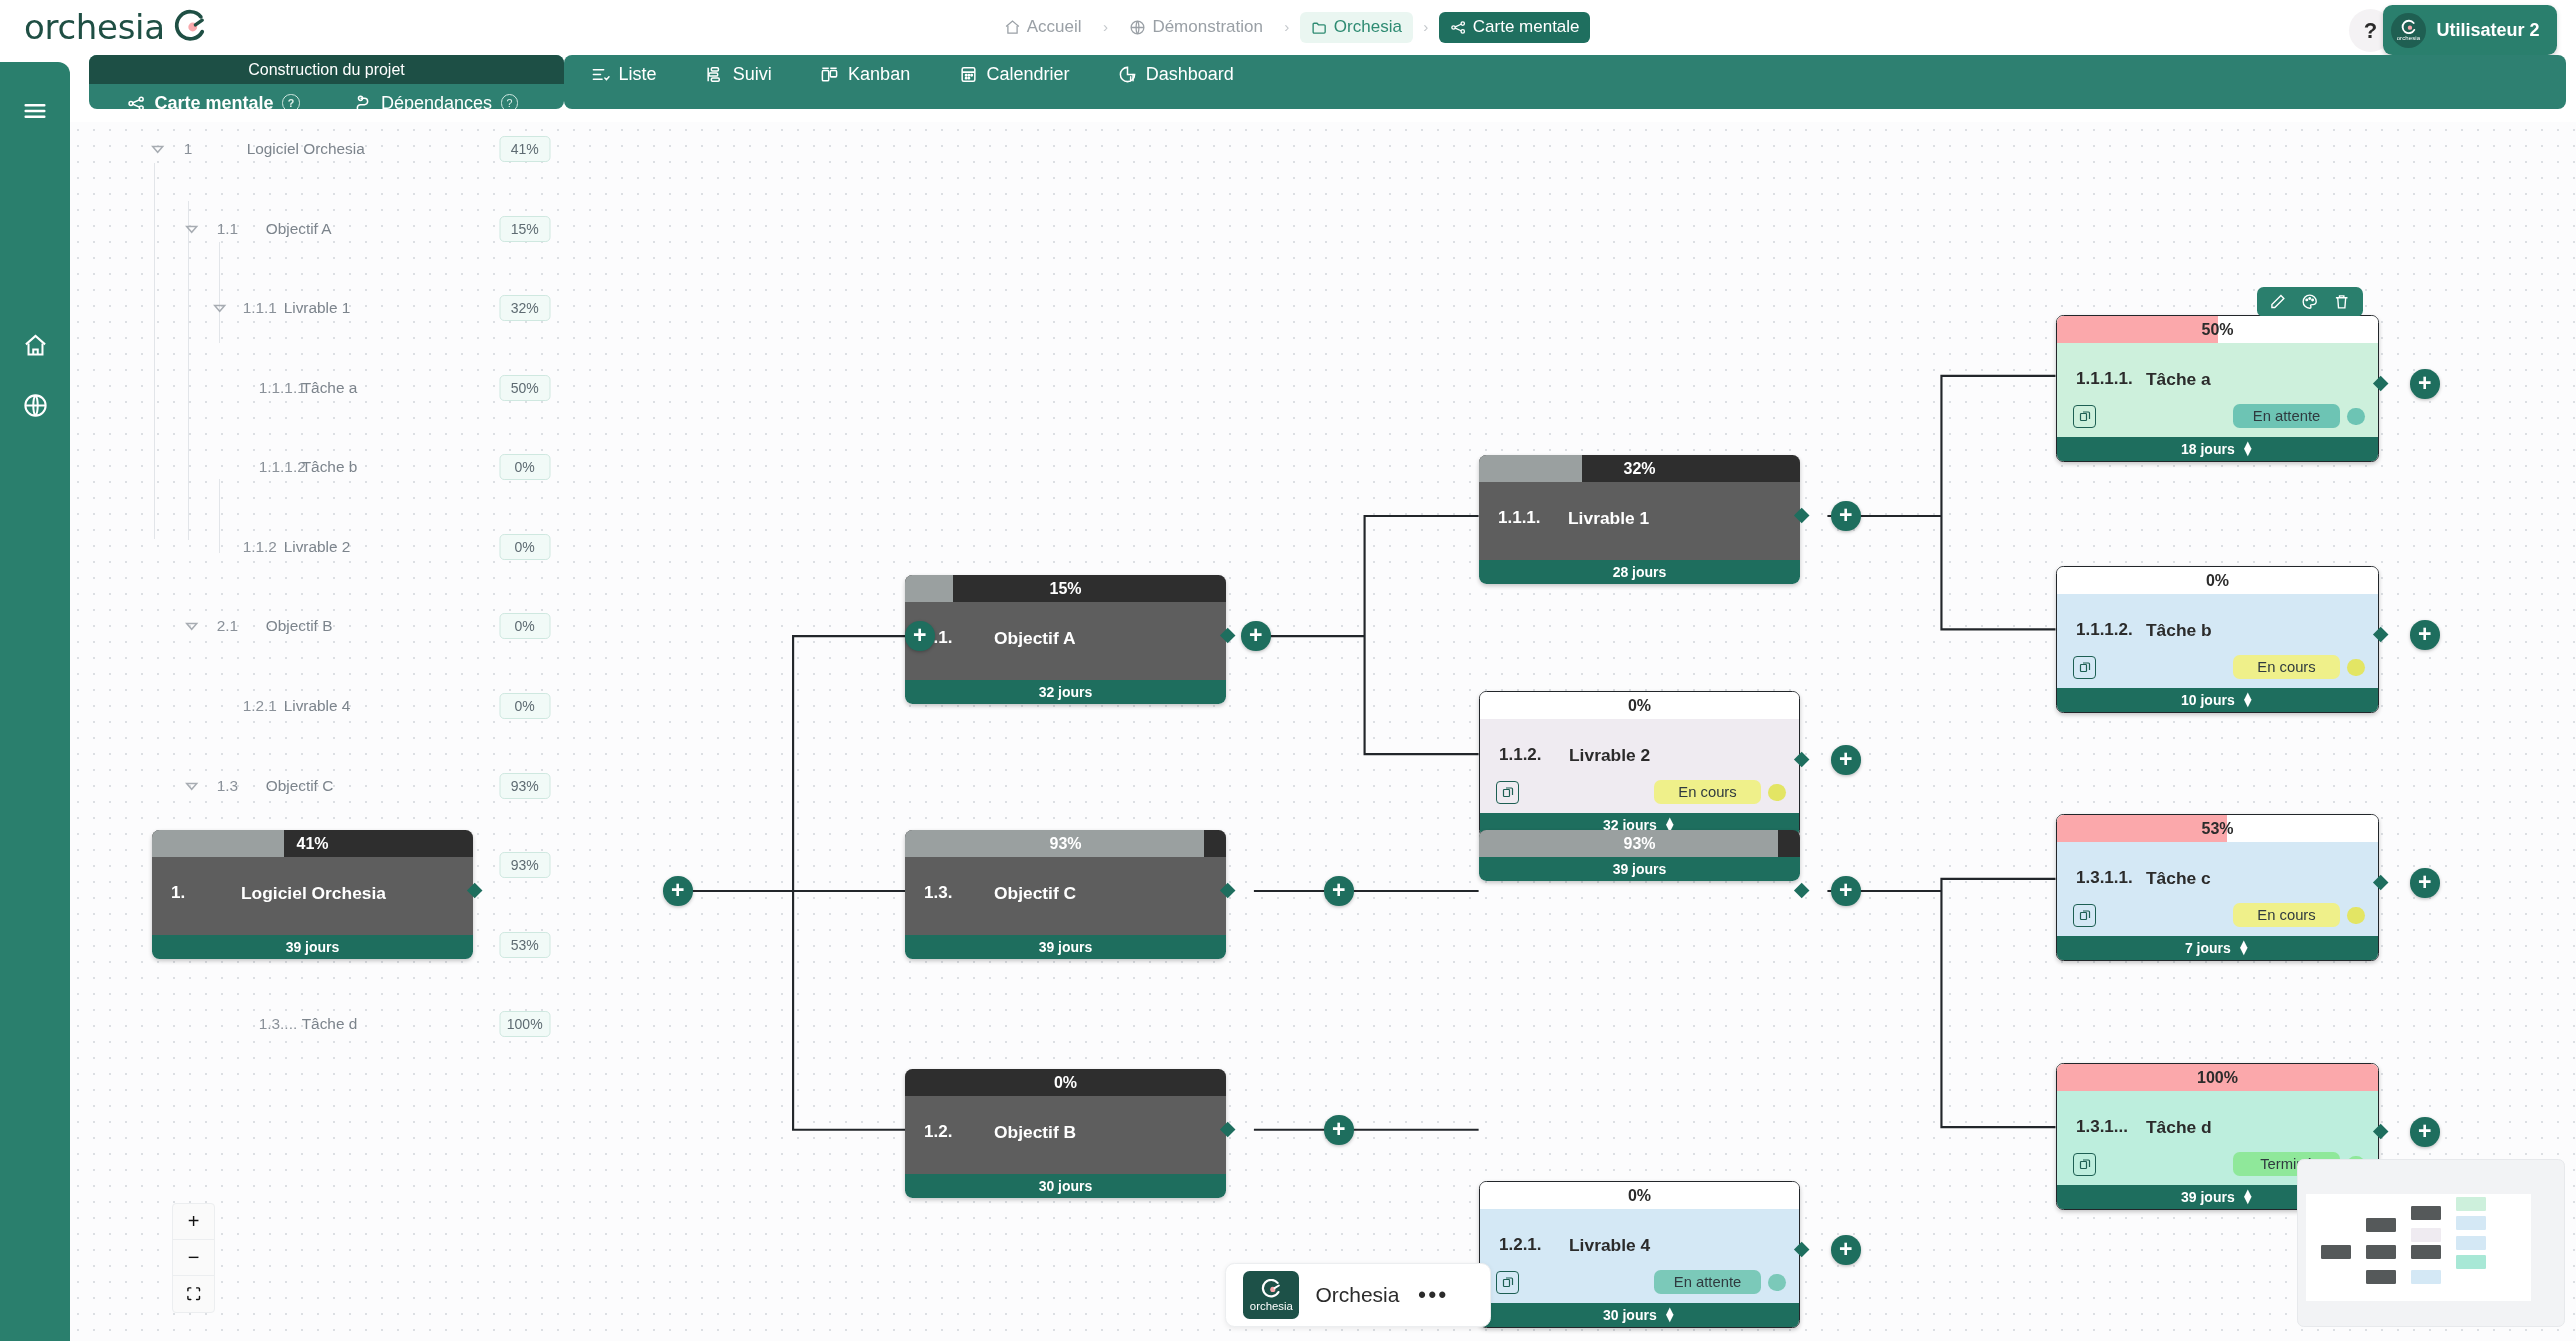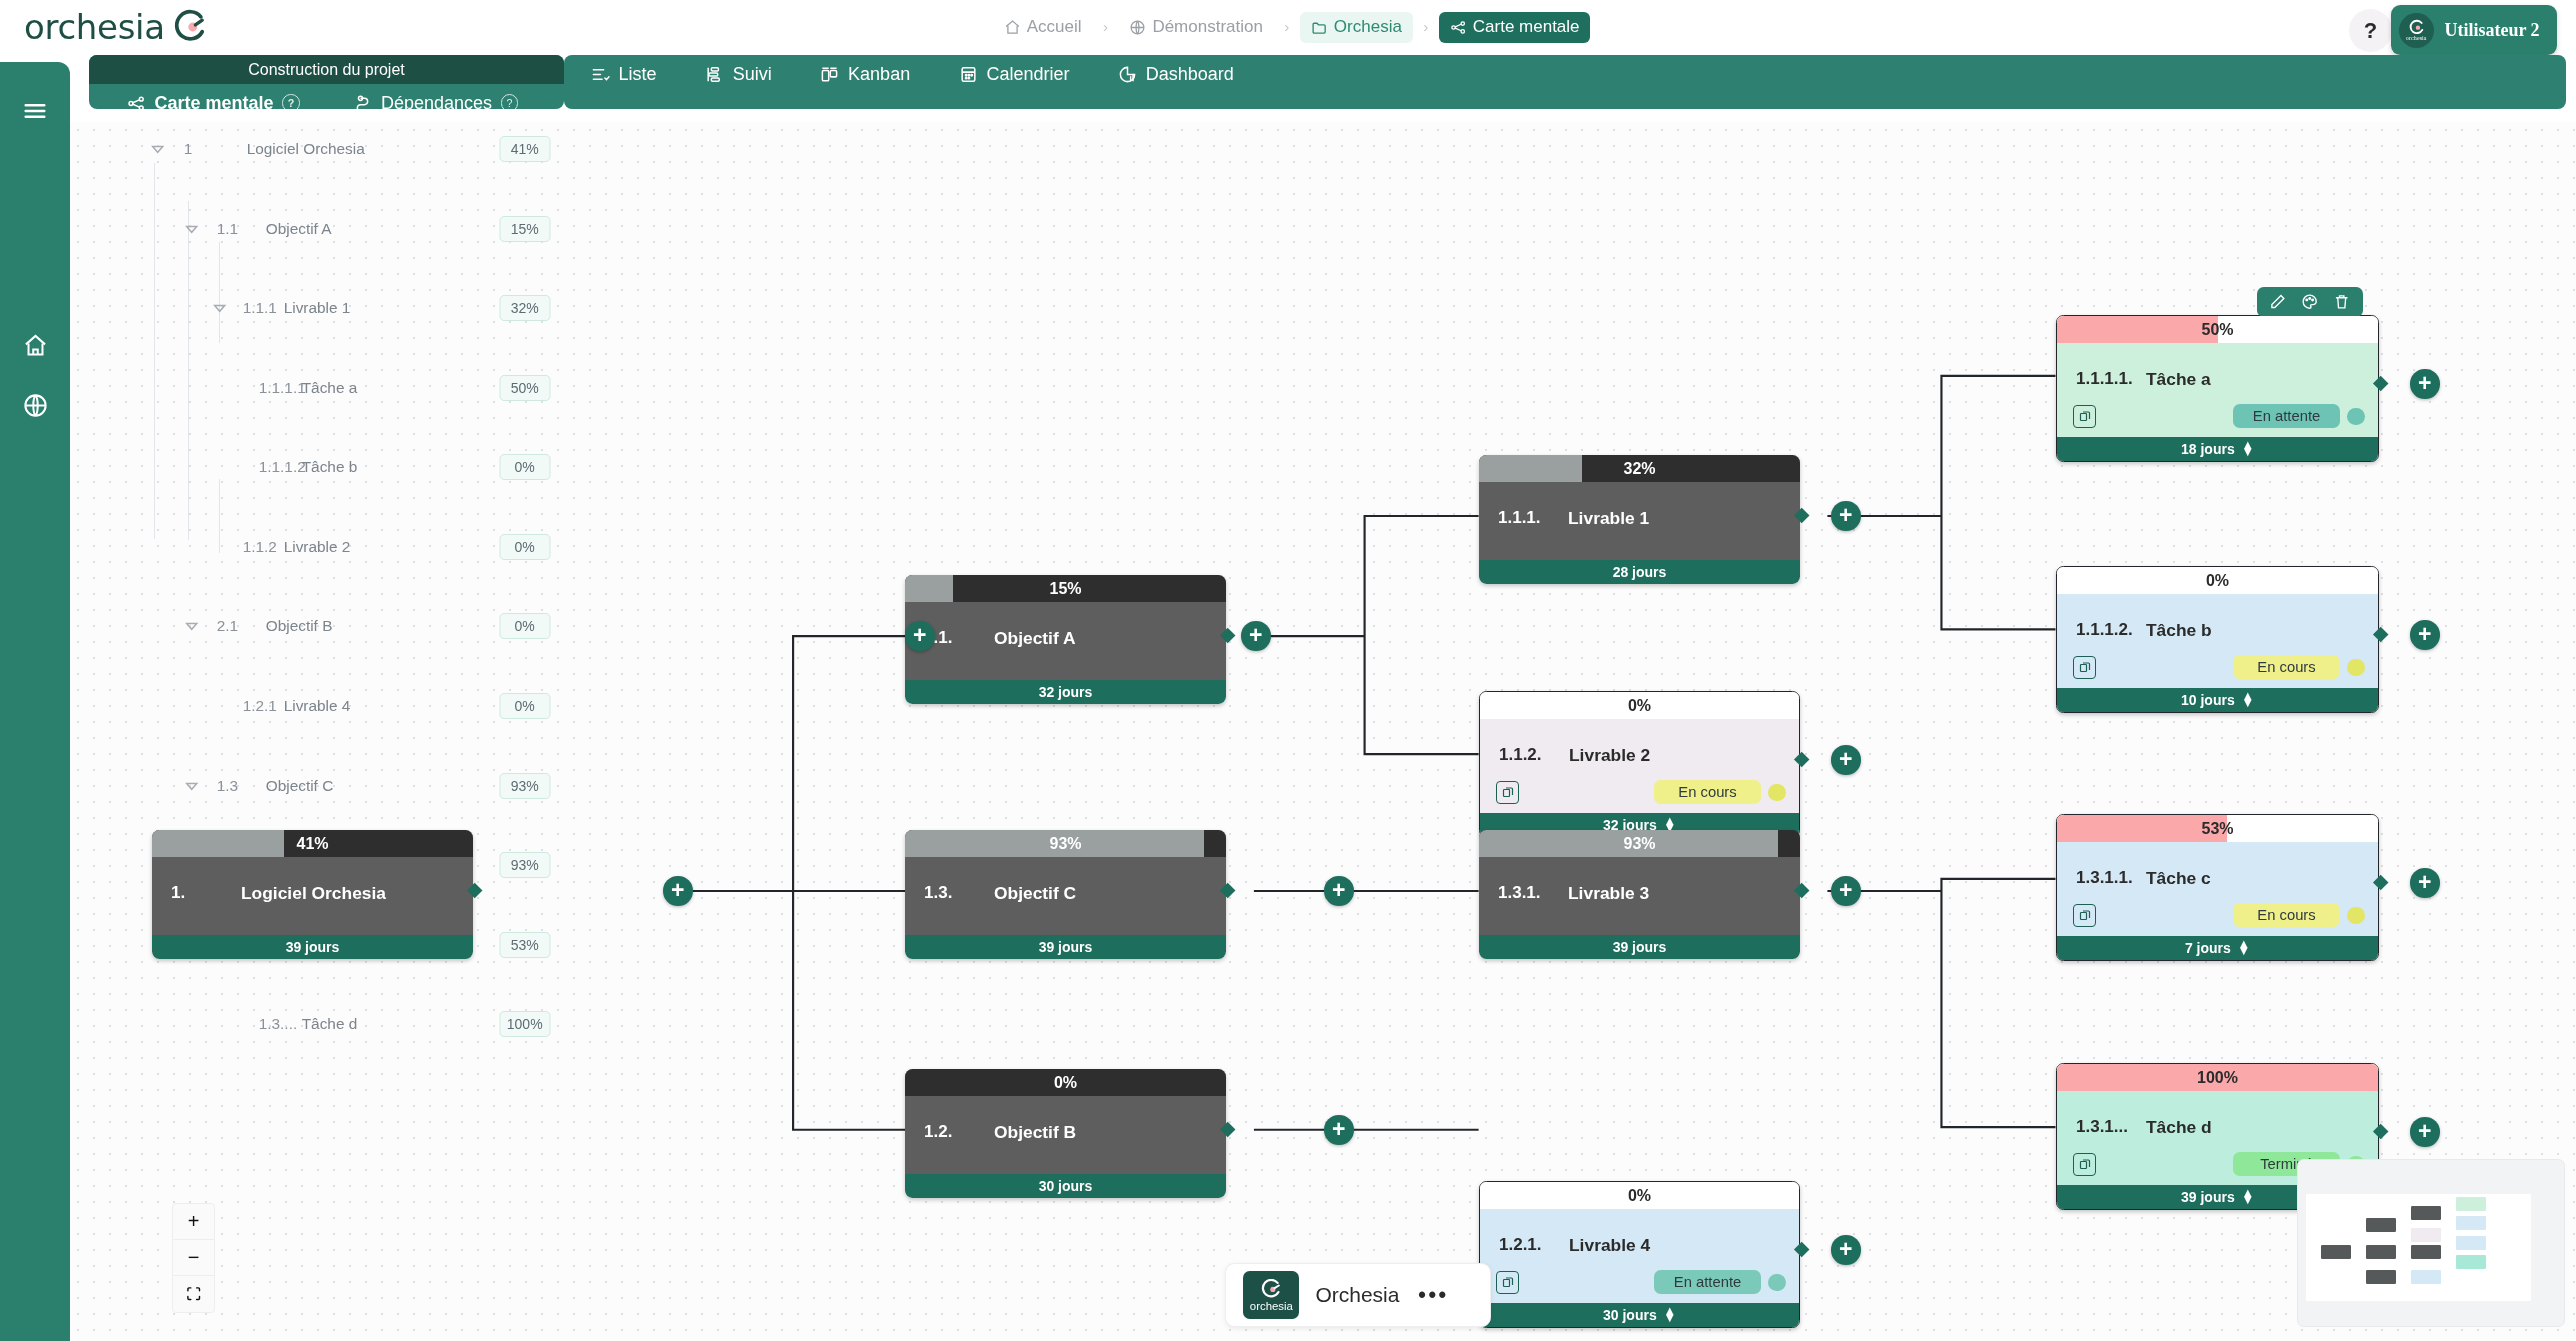--- a/index.html
+++ b/index.html
@@ -36,21 +36,20 @@
   .help-btn {
     position: absolute; right: 184px; top: 9.4px; width: 43px; height: 43px;
     border-radius: 50%; background: #f4f2f4; display: flex; align-items: center; justify-content: center;
     font-size: 22px; font-weight: bold; color: #2b2b2b;
   }
   .user-btn {
     position: absolute; right: 19px; top: 5.4px; height: 50px;
     background: #2a7f6d; border-radius: 9.4px; display: flex; align-items: center;
     gap: 10.7px; padding: 0 17.4px 0 8px; color: #fff; font-size: 18px; font-weight: bold;
     box-shadow: 0 2.7px 5.4px rgba(0,0,0,.18);
-    font-family: Liberation Serif, serif;
   }
   .user-avatar { width: 35px; height: 35px; border-radius: 50%; background: #1f5f52; display:flex; align-items:center; justify-content:center; flex-direction: column;}
   .user-avatar .av-txt { font-size: 6px; font-weight: normal; letter-spacing:0.1px; margin-top:-1.3px;}
 
   
   .tabstrip { position: absolute; top: 55px; left: 0; width: 2576px; height: 67px; }
   .tabgroup { position: absolute; top: 0; height: 54px; border-radius: 8px; overflow: hidden; }
   .grp-left { left: 89px; width: 475px; background: #2e8071; }
   .grp-right { left: 564px; width: 2002px; background: #2e8071; }
   .grp-title { height: 29px; background: #1d4f45; color: #fff; font-size: 16px; display: flex; align-items: center; justify-content: center; }
@@ -596,24 +595,20 @@
       </div>
       <span class="diamond" style="left:317px; top:63px;"></span>
       <span class="plus" style="left:352px; top:54px;">+</span>
     </div>
 
     <div class="node dark" style="left:1409px; top:708px; width:321px;">
       <div class="node-box">
         <div class="n-prog">
           <div class="fill" style="width:93%"></div>
           <div class="lbl">93%</div>
-        </div>
-        <div class="n-body">
-          <div class="n-id">1.3.1.</div>
-          <div class="n-title">Livrable 3</div>
         </div>
         <div class="n-foot">
           <span>39 jours</span>
         </div>
       </div>
       <span class="diamond" style="left:317px; top:55px;"></span>
       <span class="plus" style="left:352px; top:46px;">+</span>
     </div>
 
     <div class="node light" style="left:1409px; top:1059px; width:321px;">

